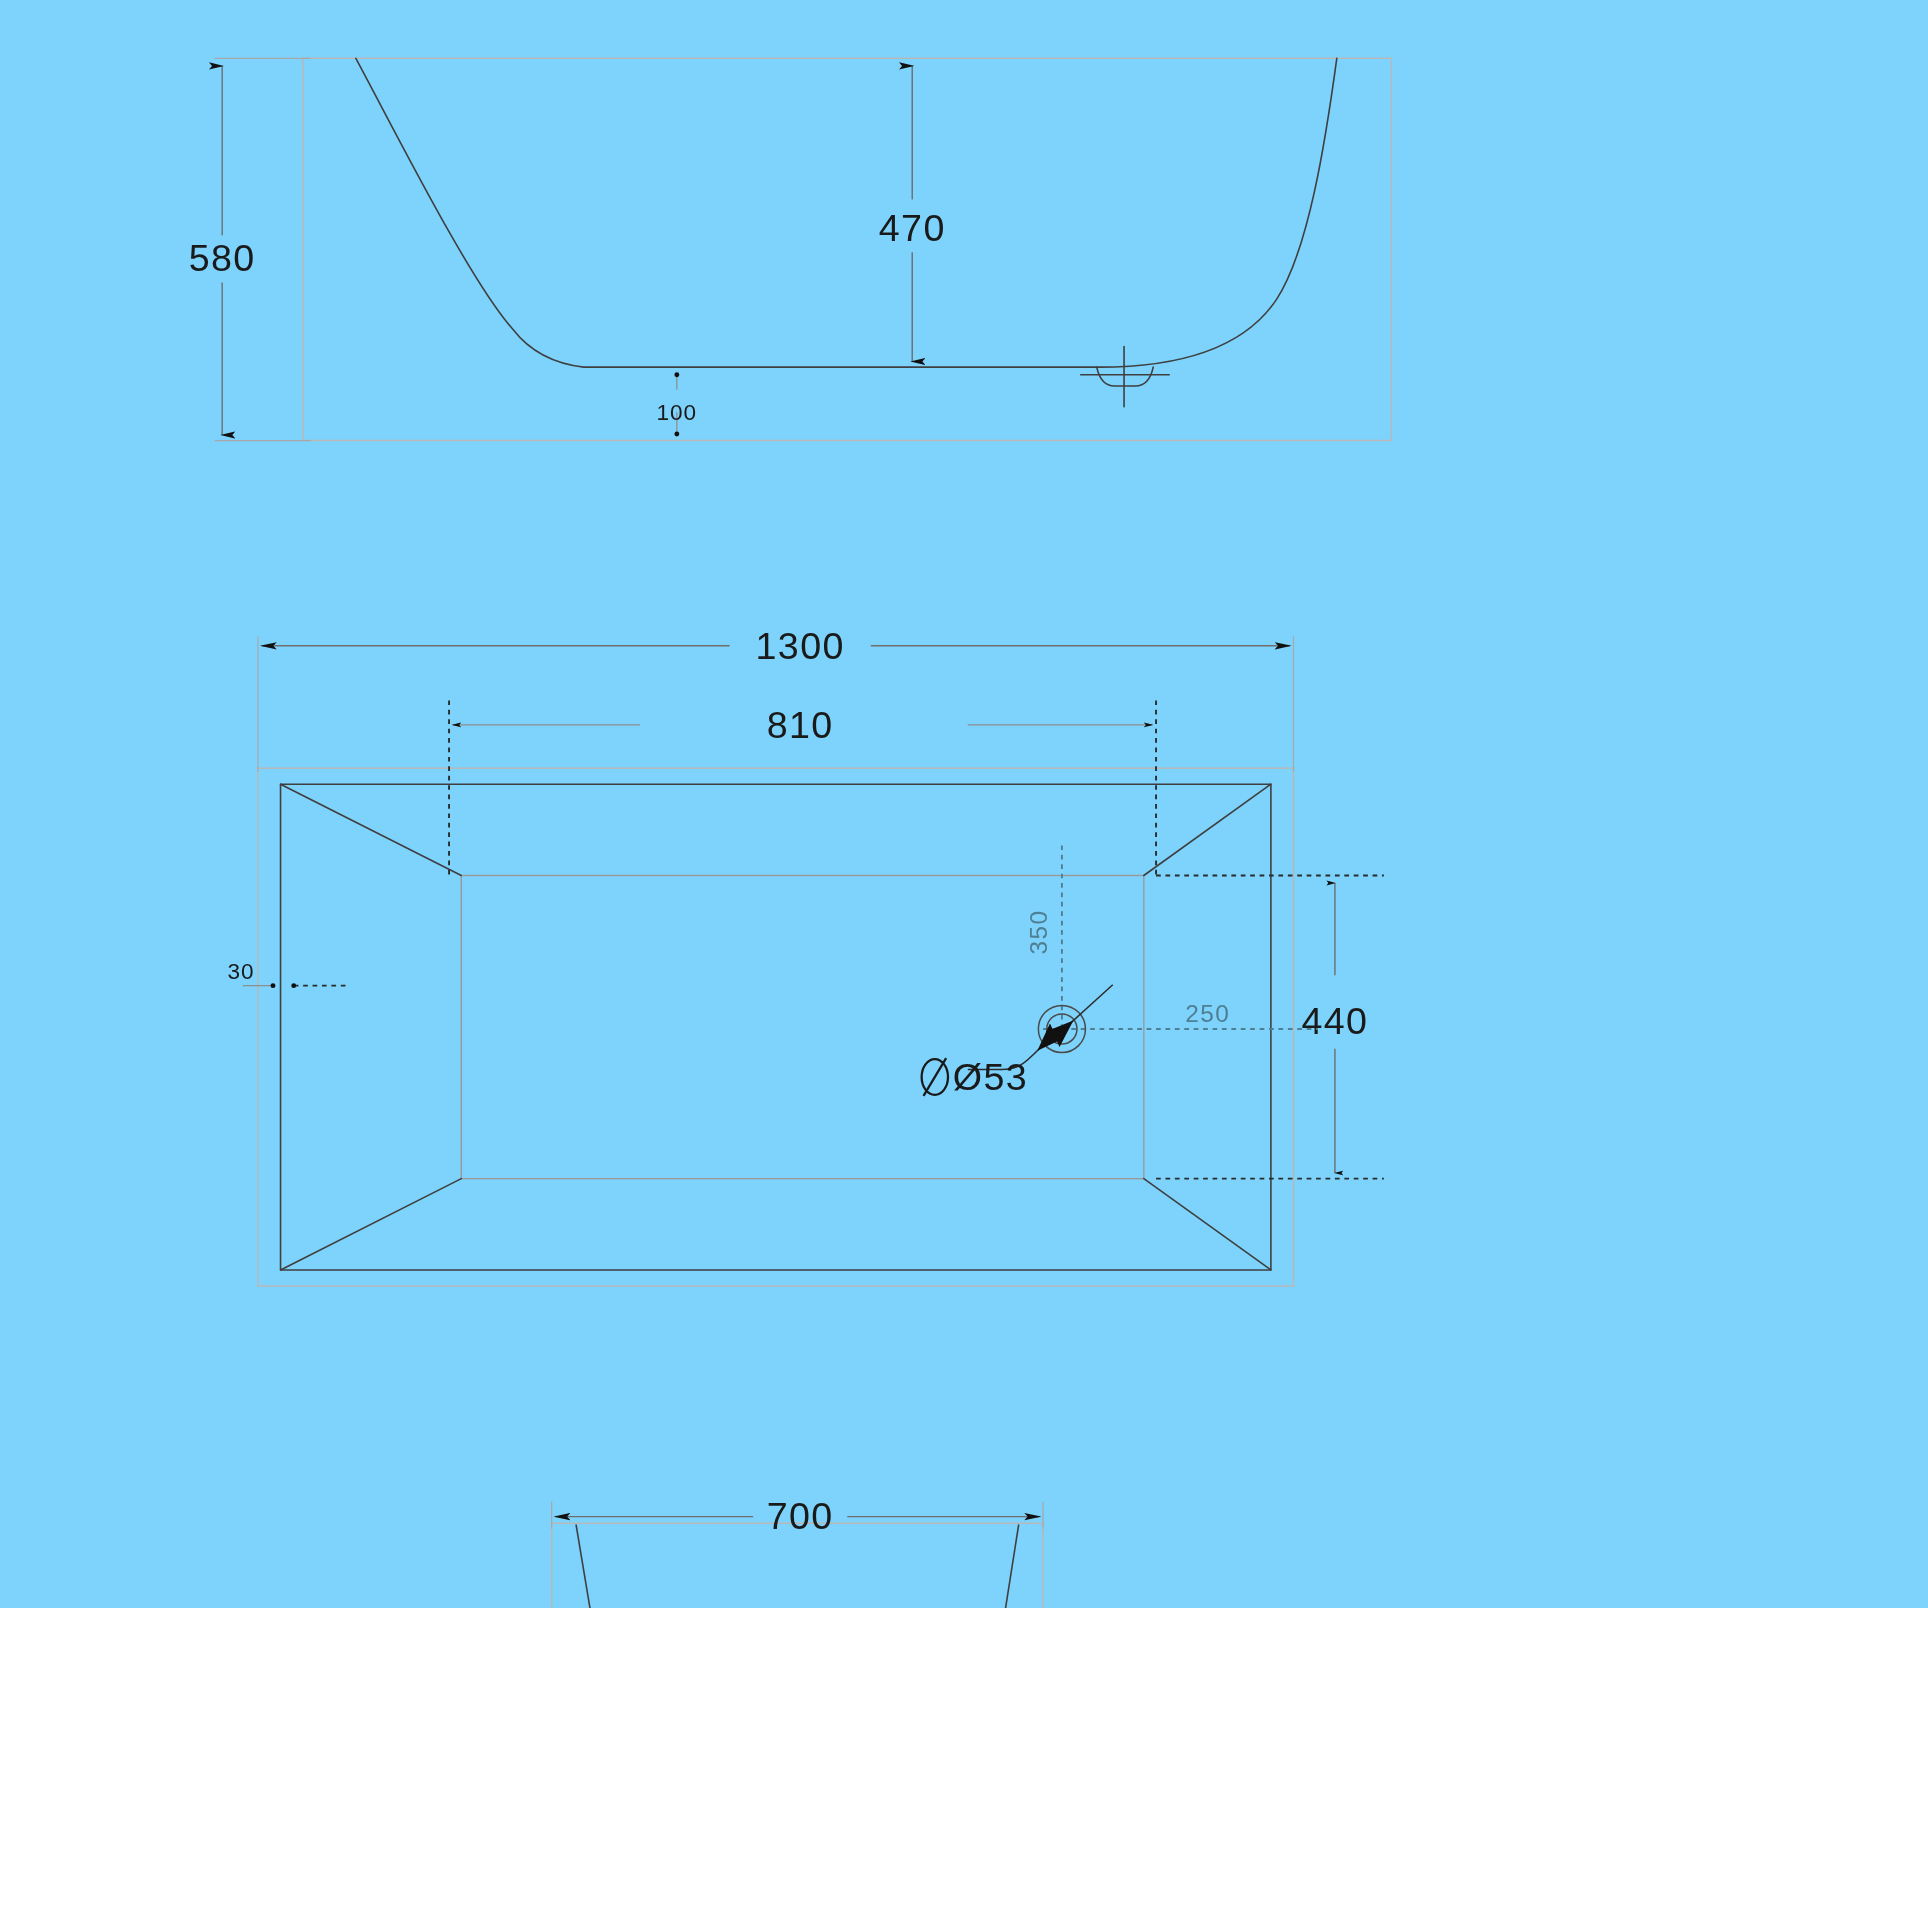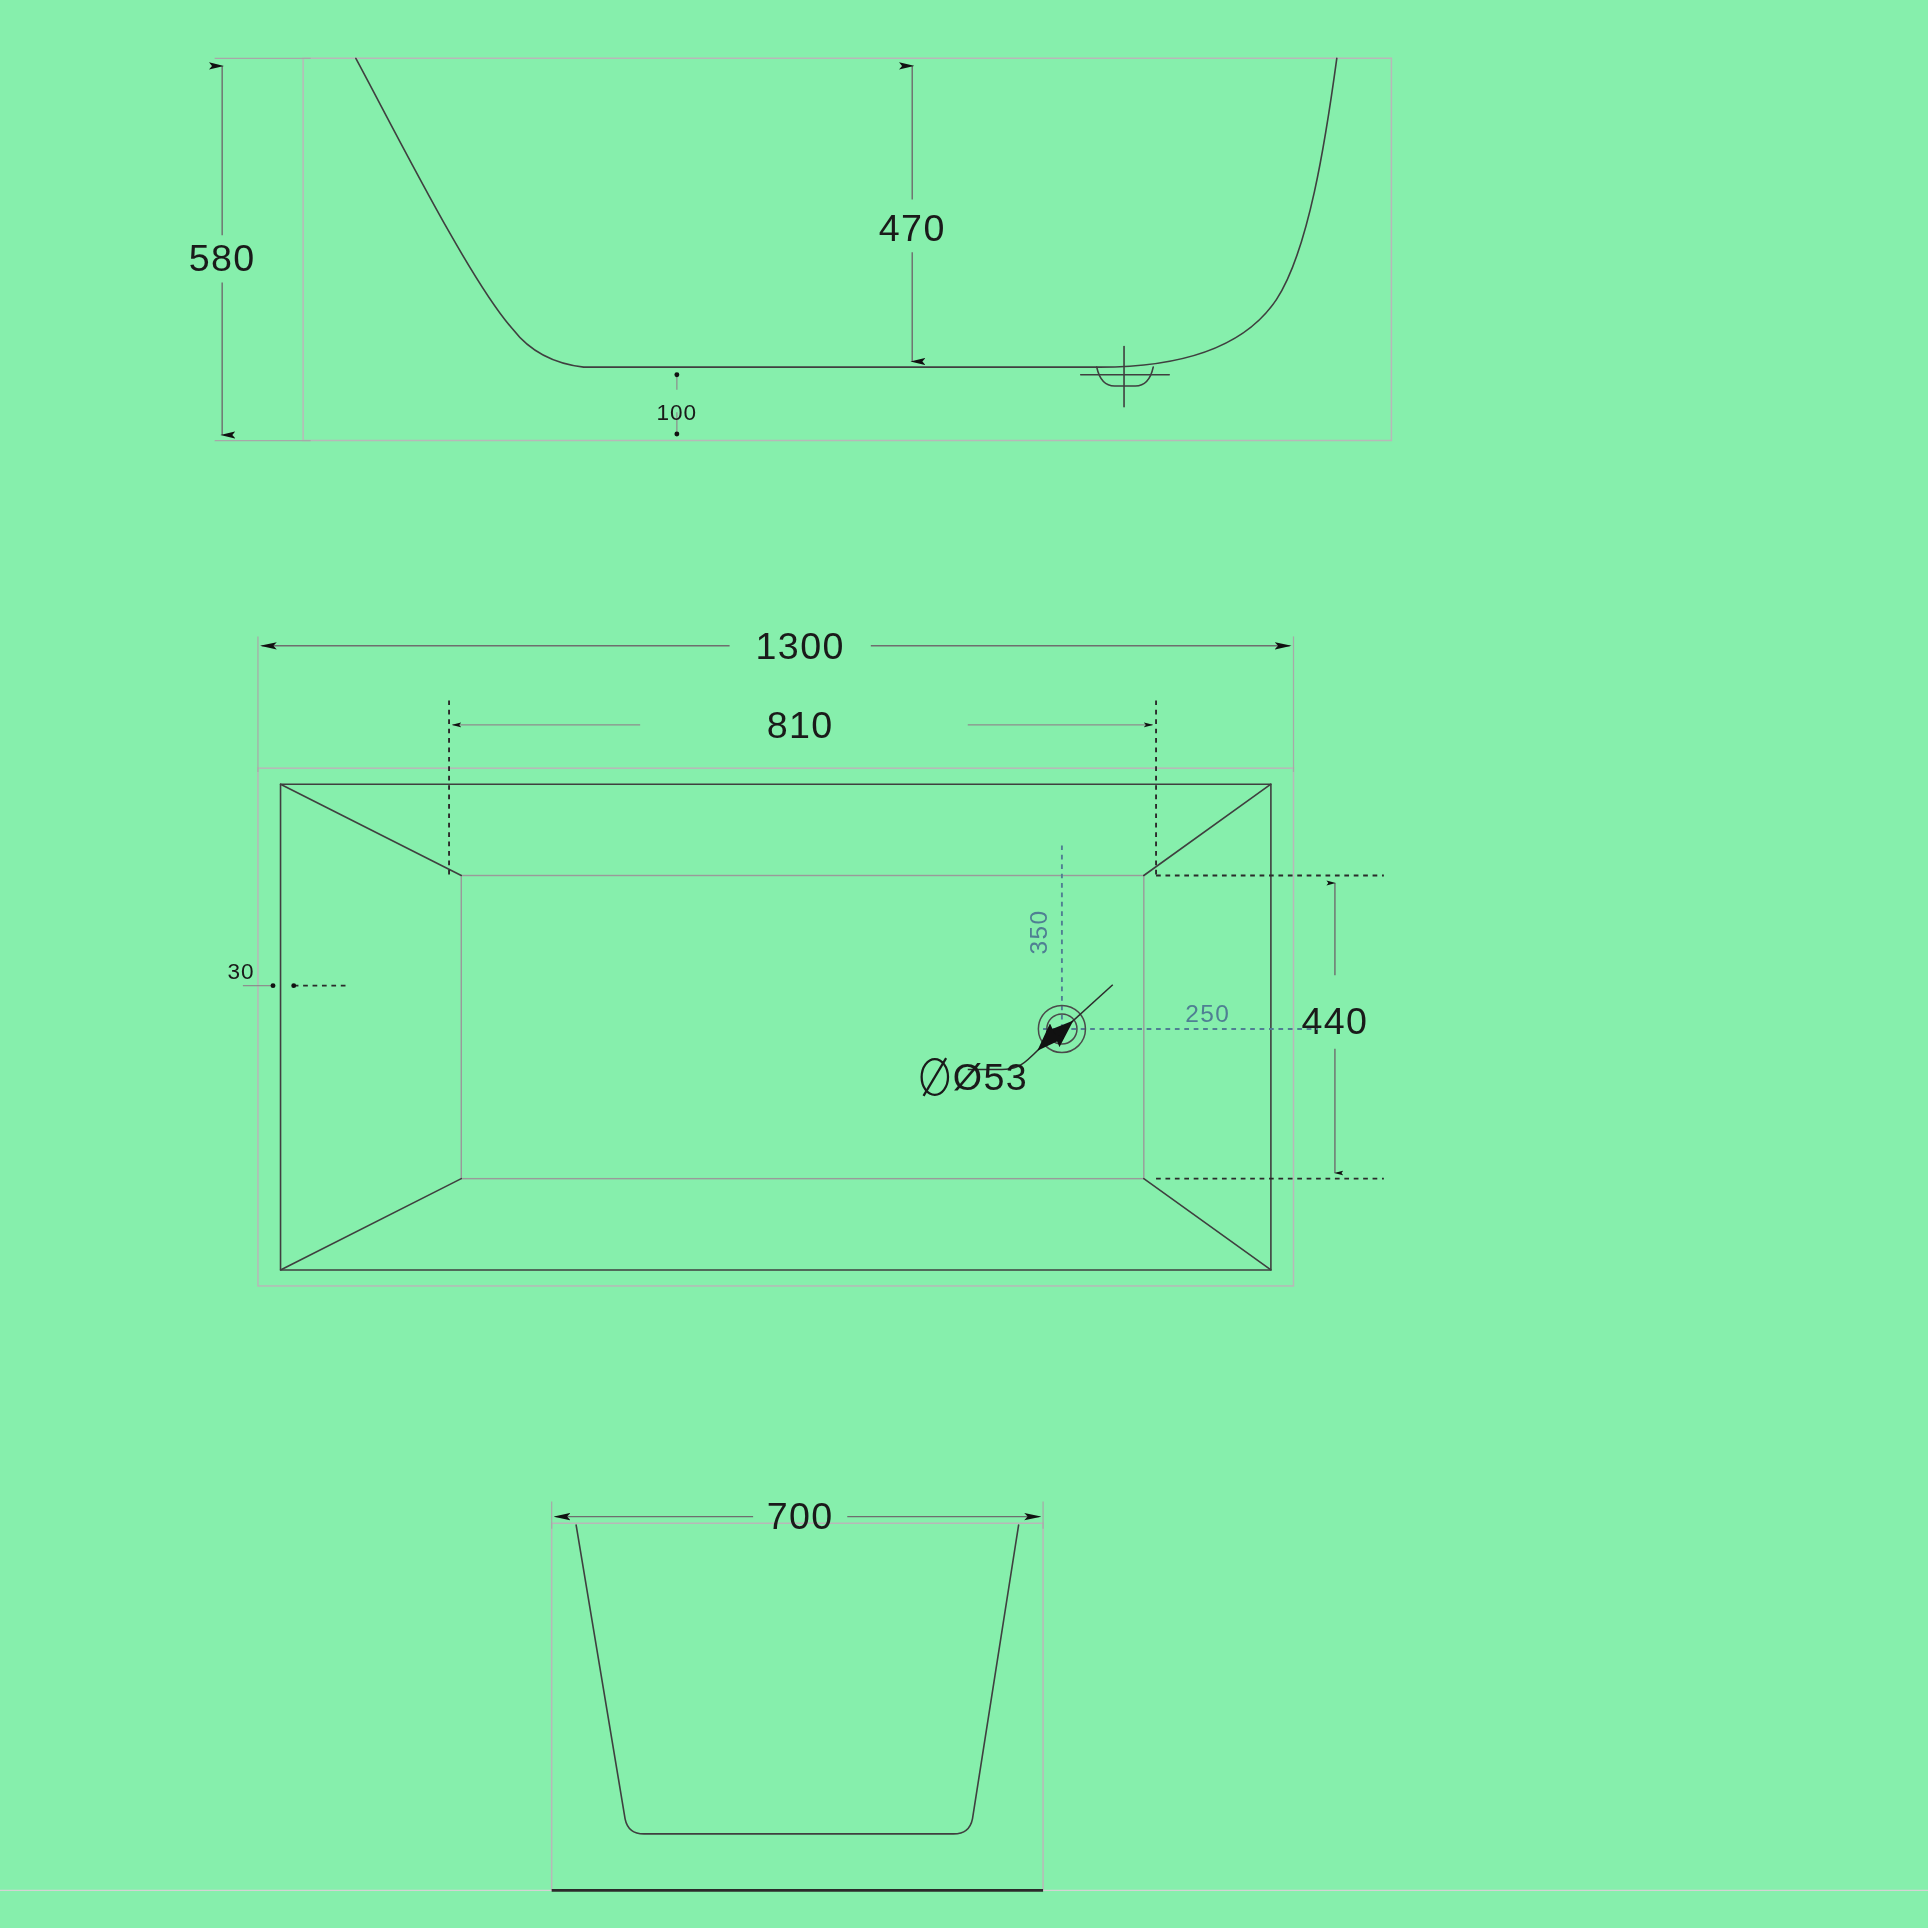--- a/index.html
+++ b/index.html
@@ -4,22 +4,22 @@
 <title>Bathtub Technical Drawing</title>
 <style>
   html, body {
     margin: 0;
     padding: 0;
     background: #ffffff;
   }
   #sheet {
     position: relative;
     width: 1928px;
-    height: 1928px;
-    background: #86efac;
+    height: 1608px;
+    background: #7dd3fc;
     font-family: "Liberation Sans", sans-serif;
     overflow: hidden;
   }
   #sheet svg {
     position: absolute;
     top: 0;
     left: 0;
     width: 1928px;
     height: 1928px;
     display: block;

